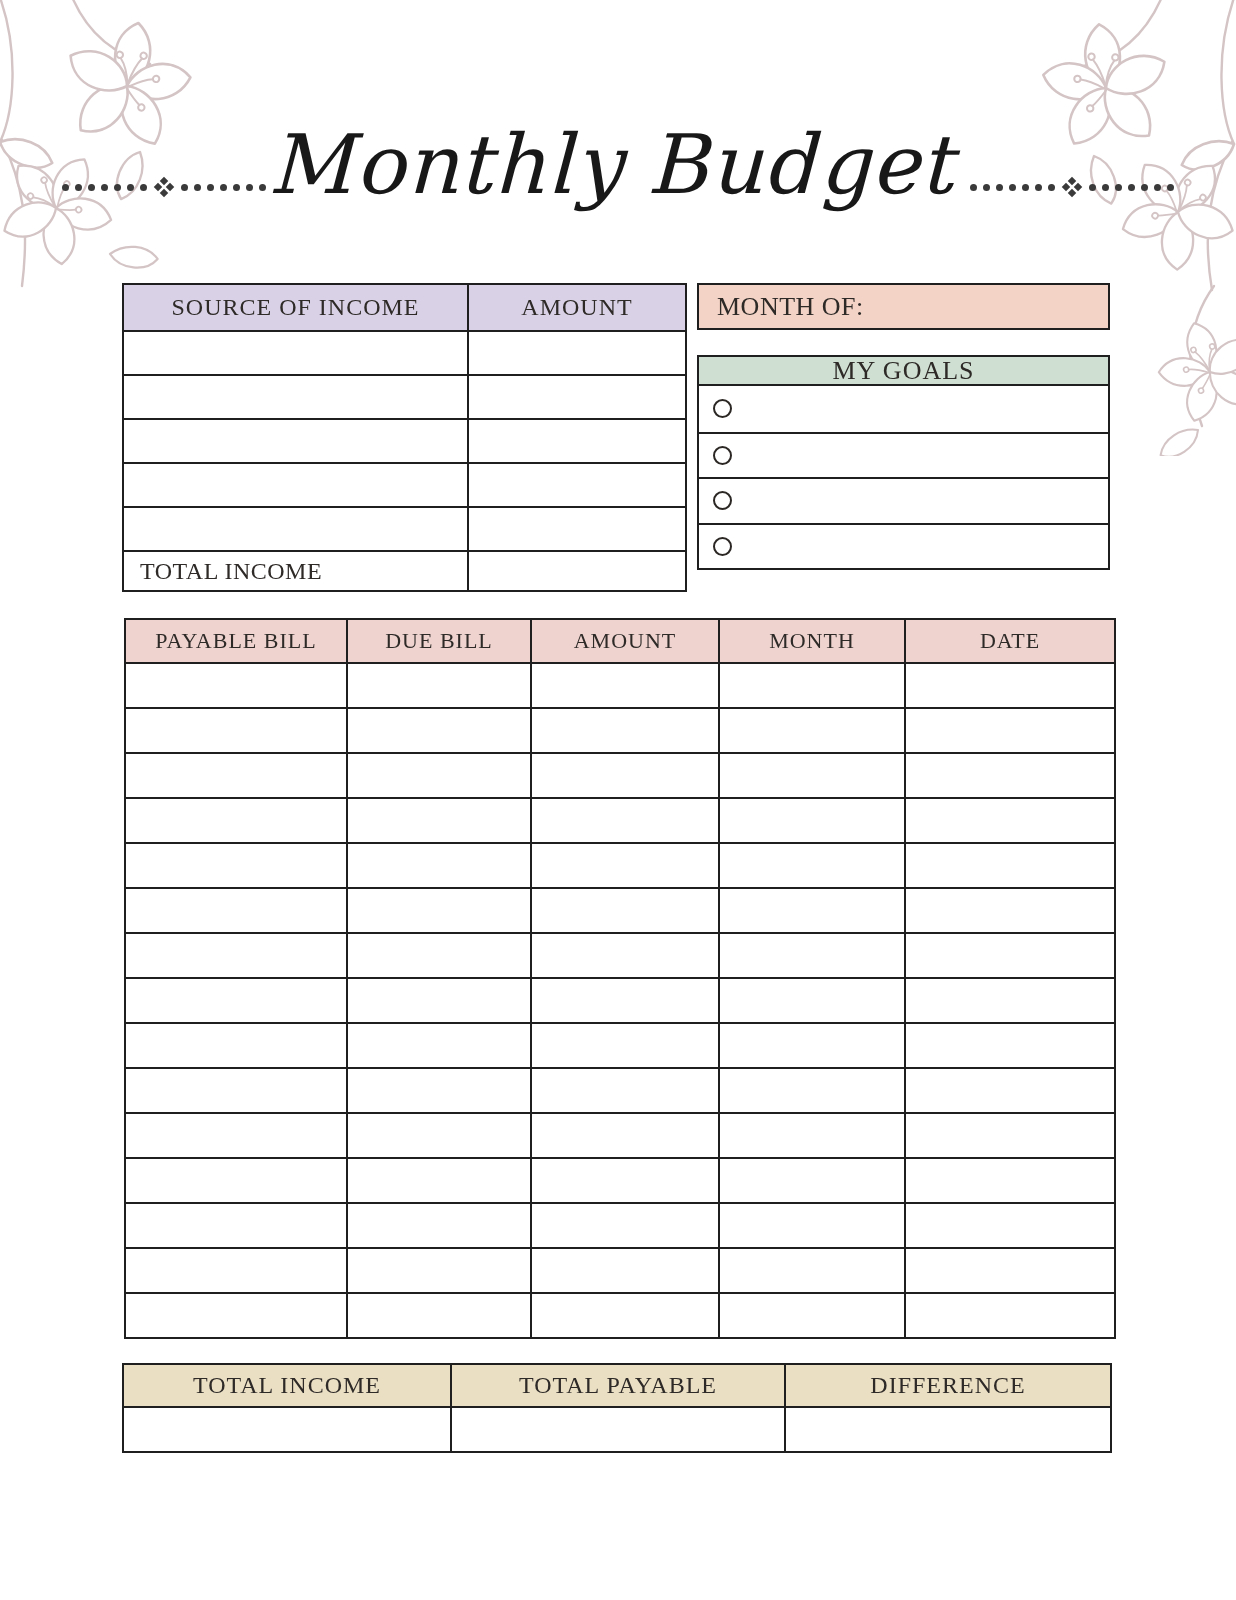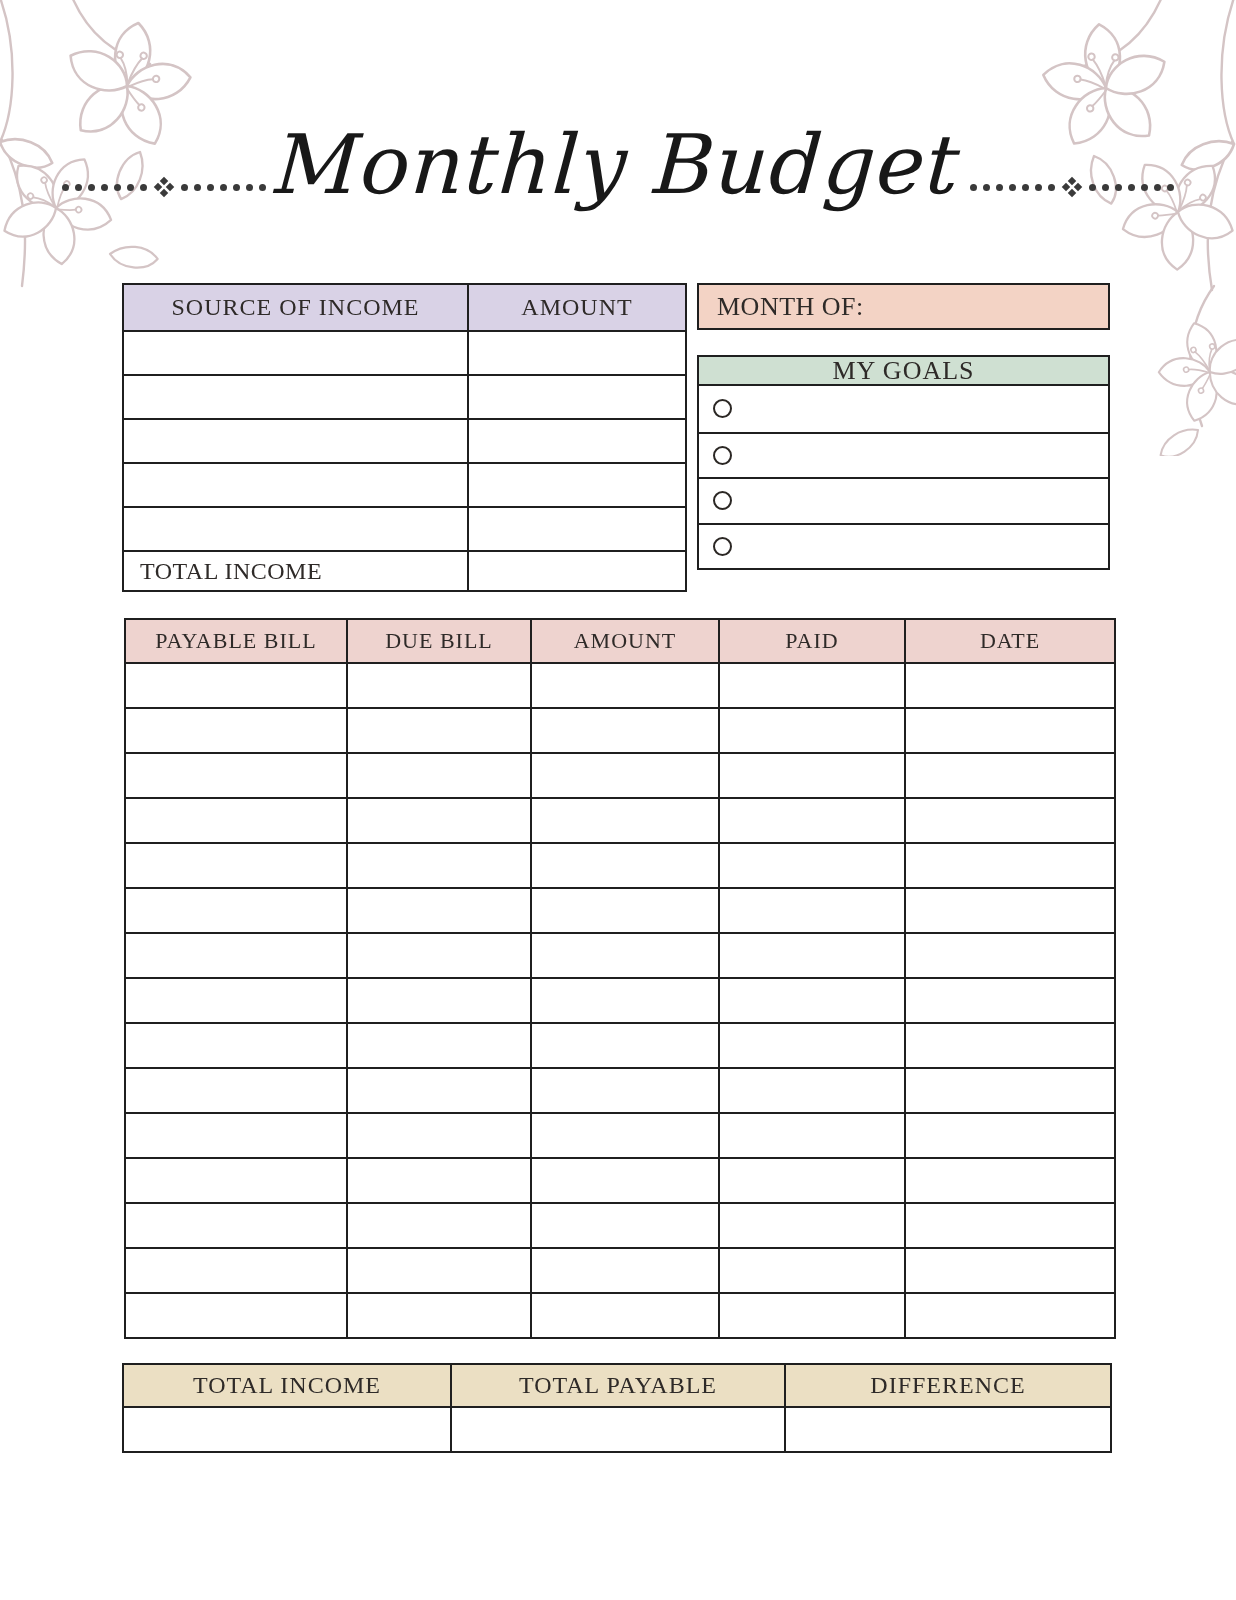--- a/index.html
+++ b/index.html
@@ -274,21 +274,21 @@
         <col style="width:184px">
         <col style="width:188px">
       <col style="width:186px">
         <col style="width:210px">
     </colgroup>
     <thead>
       <tr>
         <th>PAYABLE BILL</th>
         <th>DUE BILL</th>
         <th>AMOUNT</th>
-        <th>PAID</th>
+        <th>MONTH</th>
         <th>DATE</th>
       </tr>
     </thead>
     <tbody>
       <tr>
         <td></td>
         <td></td>
         <td></td>
         <td></td>
         <td></td>

